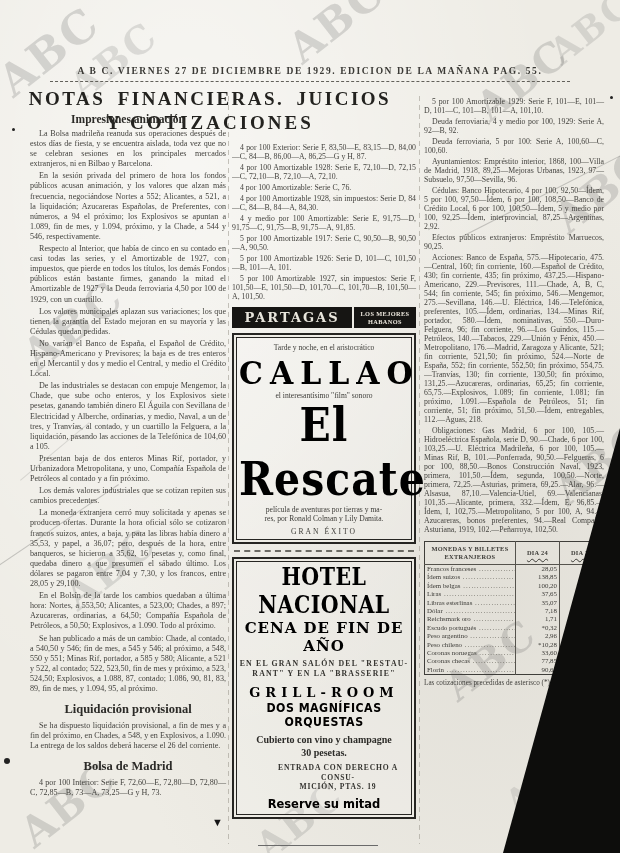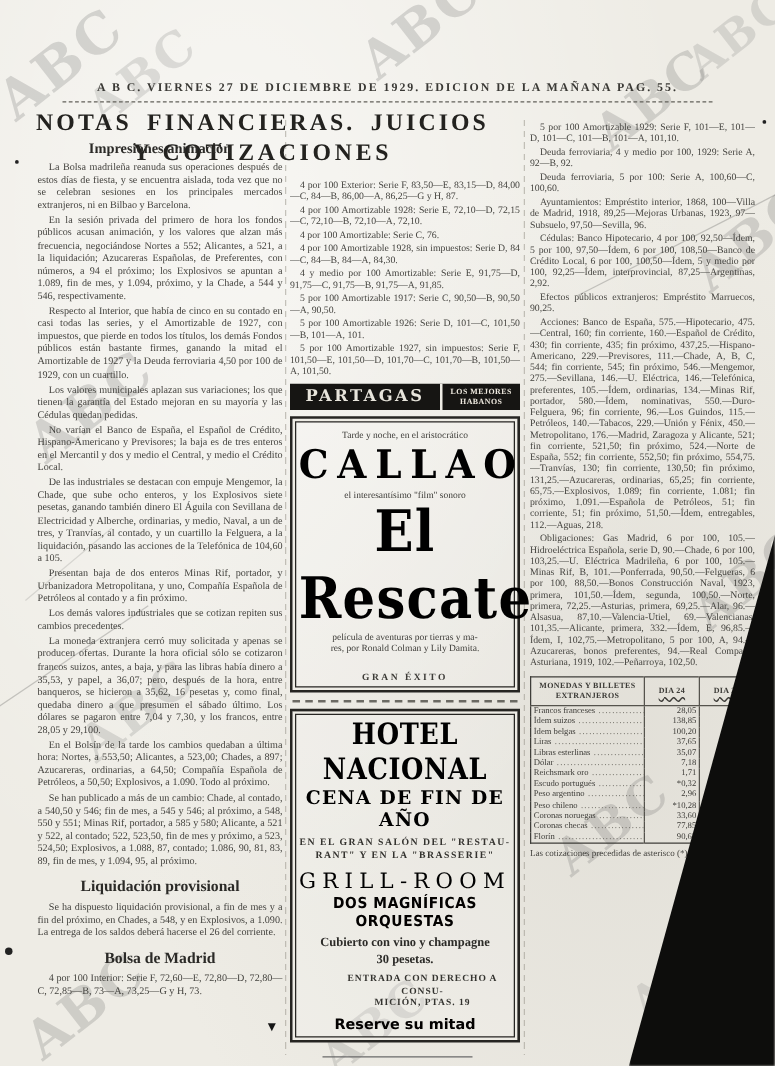--- a/index.html
+++ b/index.html
@@ -50,28 +50,28 @@
       font-size:6.3px;font-weight:bold;text-align:center;line-height:8px;padding-top:3px;
       letter-spacing:.4px;filter:blur(.3px);}
   .ad-box{border:2px solid #262522;box-shadow:inset 0 0 0 2px #eeece5, inset 0 0 0 3px #262522;
       padding:8px 5px 6px;text-align:center;margin-bottom:6px;background:rgba(255,255,255,.18);}
   .rough{filter:blur(.5px) contrast(1.35);}
   .ad-small{font-size:7.6px;color:#3c3b37;}
   .callao-name{font-family:"DejaVu Serif",serif;font-weight:bold;font-size:30px;letter-spacing:7px;
       color:#201f1c;margin:3px 0 1px;transform:scaleY(1.05);}
   .rescate{font-family:"DejaVu Serif",serif;font-weight:bold;font-size:41px;color:#181715;
       letter-spacing:1px;transform:scaleY(1.12);margin:4px 0 5px;}
-  .gran-exito{font-size:7.6px;font-weight:bold;letter-spacing:2px;color:#3c3b37;margin-top:14px;}
+  .gran-exito{font-size:7.6px;font-weight:normal;letter-spacing:2px;color:#3c3b37;margin-top:4px;}
   .dash-rule{border-top:2px dashed #4c4a44;margin:4px 2px 5px;opacity:.8;}
   .hotel-name{font-family:"DejaVu Serif",serif;font-weight:bold;font-size:20.5px;color:#1b1a18;
       letter-spacing:.5px;transform:scaleY(1.15);margin-bottom:4px;}
   .hotel-cena{font-family:"DejaVu Serif",serif;font-weight:bold;font-size:15px;color:#201f1c;
       letter-spacing:1px;margin-bottom:4px;}
   .hotel-caps{font-size:7.8px;font-weight:bold;letter-spacing:1.2px;color:#34332f;line-height:10px;}
-  .grill{font-family:"DejaVu Serif",serif;font-weight:normal;font-size:17px;letter-spacing:5px;
+  .grill{font-family:"DejaVu Serif",serif;font-weight:bold;font-size:13px;letter-spacing:5px;
       color:#1d1c1a;margin:6px 0 2px;}
   .orquestas{font-family:"DejaVu Sans",sans-serif;font-weight:bold;font-size:11px;color:#23221f;
       letter-spacing:.5px;margin-bottom:5px;transform:scaleY(1.1);}
   .cubierto{font-size:10px;font-weight:bold;color:#2c2b28;line-height:13px;}
   .entrada{font-size:7.6px;font-weight:bold;letter-spacing:.8px;color:#34332f;line-height:9.5px;margin-top:4px;margin-left:28px;}
   .reserve{font-family:"DejaVu Sans",sans-serif;font-weight:bold;font-size:11.5px;color:#23221f;margin-top:5px;}
   
   .fx-table{width:100%;border-collapse:collapse;margin-top:7px;border:1.3px solid #3f3e3a;
       font-size:6.9px;color:#3c3b37;}
   .fx-table th,.fx-table td{border-left:1px solid #55534d;padding:0 2px;}

